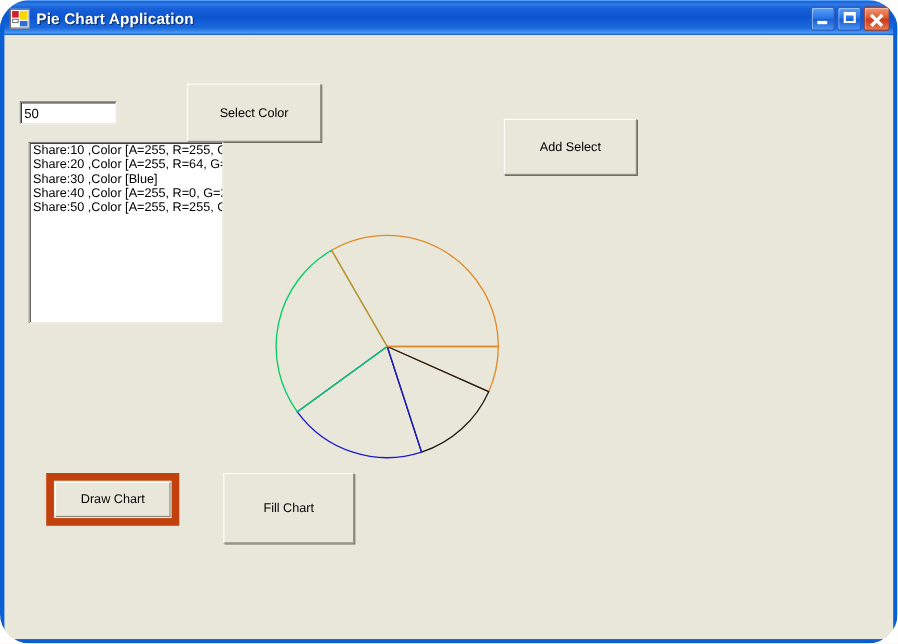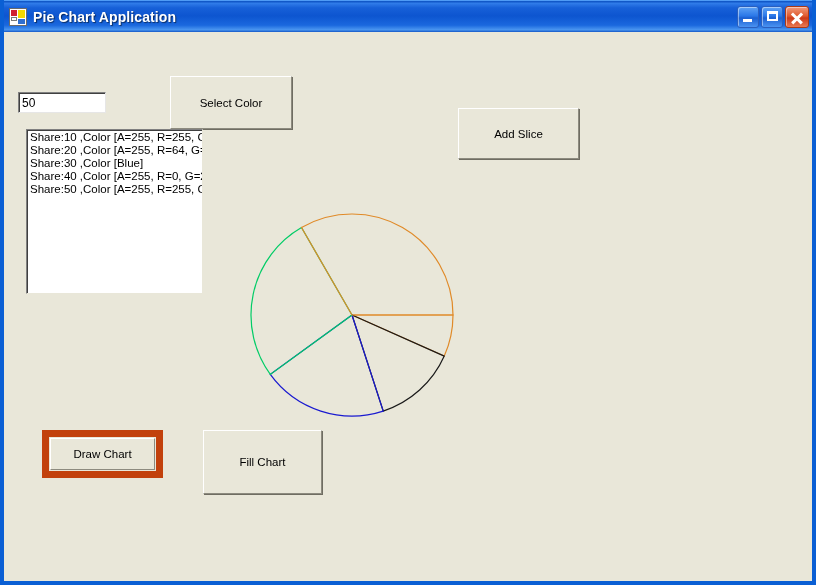--- a/index.html
+++ b/index.html
@@ -10,20 +10,21 @@
   body {
     font-family: "Liberation Sans", sans-serif;
   }
 
   #app-window {
     position: relative;
     width: 816px;
     height: 585px;
     overflow: hidden;
     background: #e9e7d8;
+    border-radius: 27px;
   }
 
   
   .window-frame {
     position: absolute;
     left: 0; top: 0;
     width: 816px;
     height: 585px;
     box-sizing: border-box;
     border-left: 4px solid #0a5fd4;
@@ -259,21 +260,21 @@
 
   <div class="client-area">
 
     <input class="textbox" id="share-input" type="text" value="50" style="">
 
     <div class="btn" id="btn-select-color">
       <span>Select Color</span>
     </div>
 
     <div class="btn" id="btn-add-slice">
-      <span>Add Slice</span>
+      <span>Add Select</span>
     </div>
 
     <div id="slices-listbox">
       <div class="list-item">Share:10 ,Color [A=255, R=255, G=</div>
       <div class="list-item">Share:20 ,Color [A=255, R=64, G=0,</div>
       <div class="list-item">Share:30 ,Color [Blue]</div>
       <div class="list-item">Share:40 ,Color [A=255, R=0, G=25</div>
       <div class="list-item">Share:50 ,Color [A=255, R=255, G=</div>
     </div>
 

